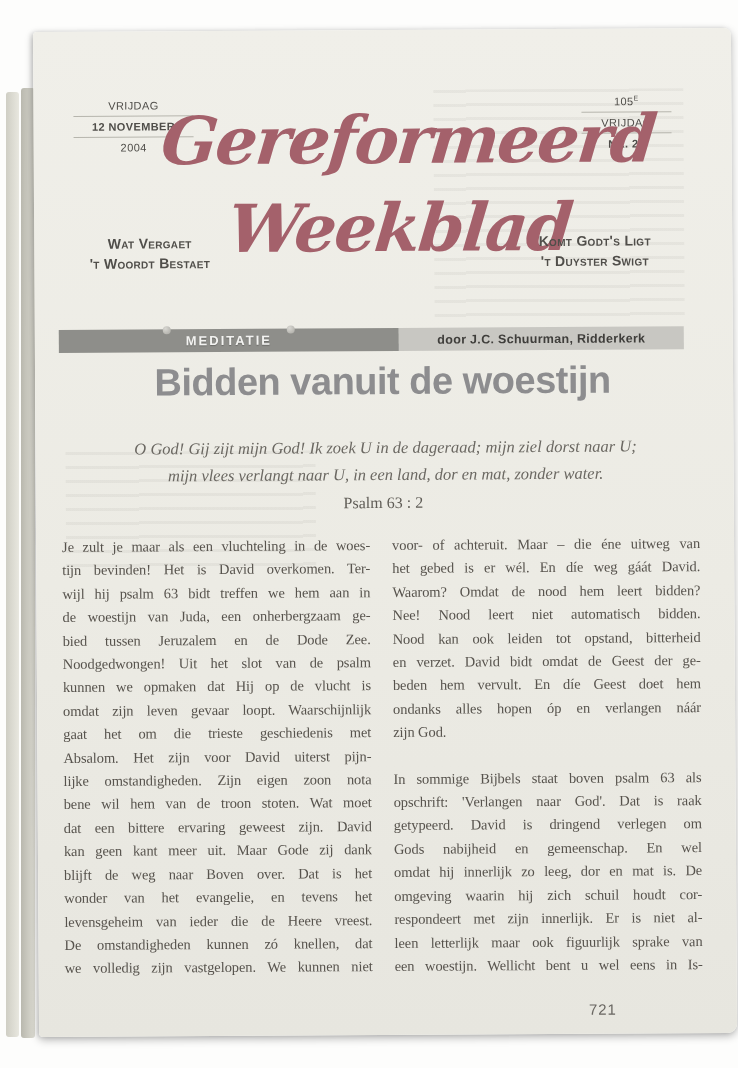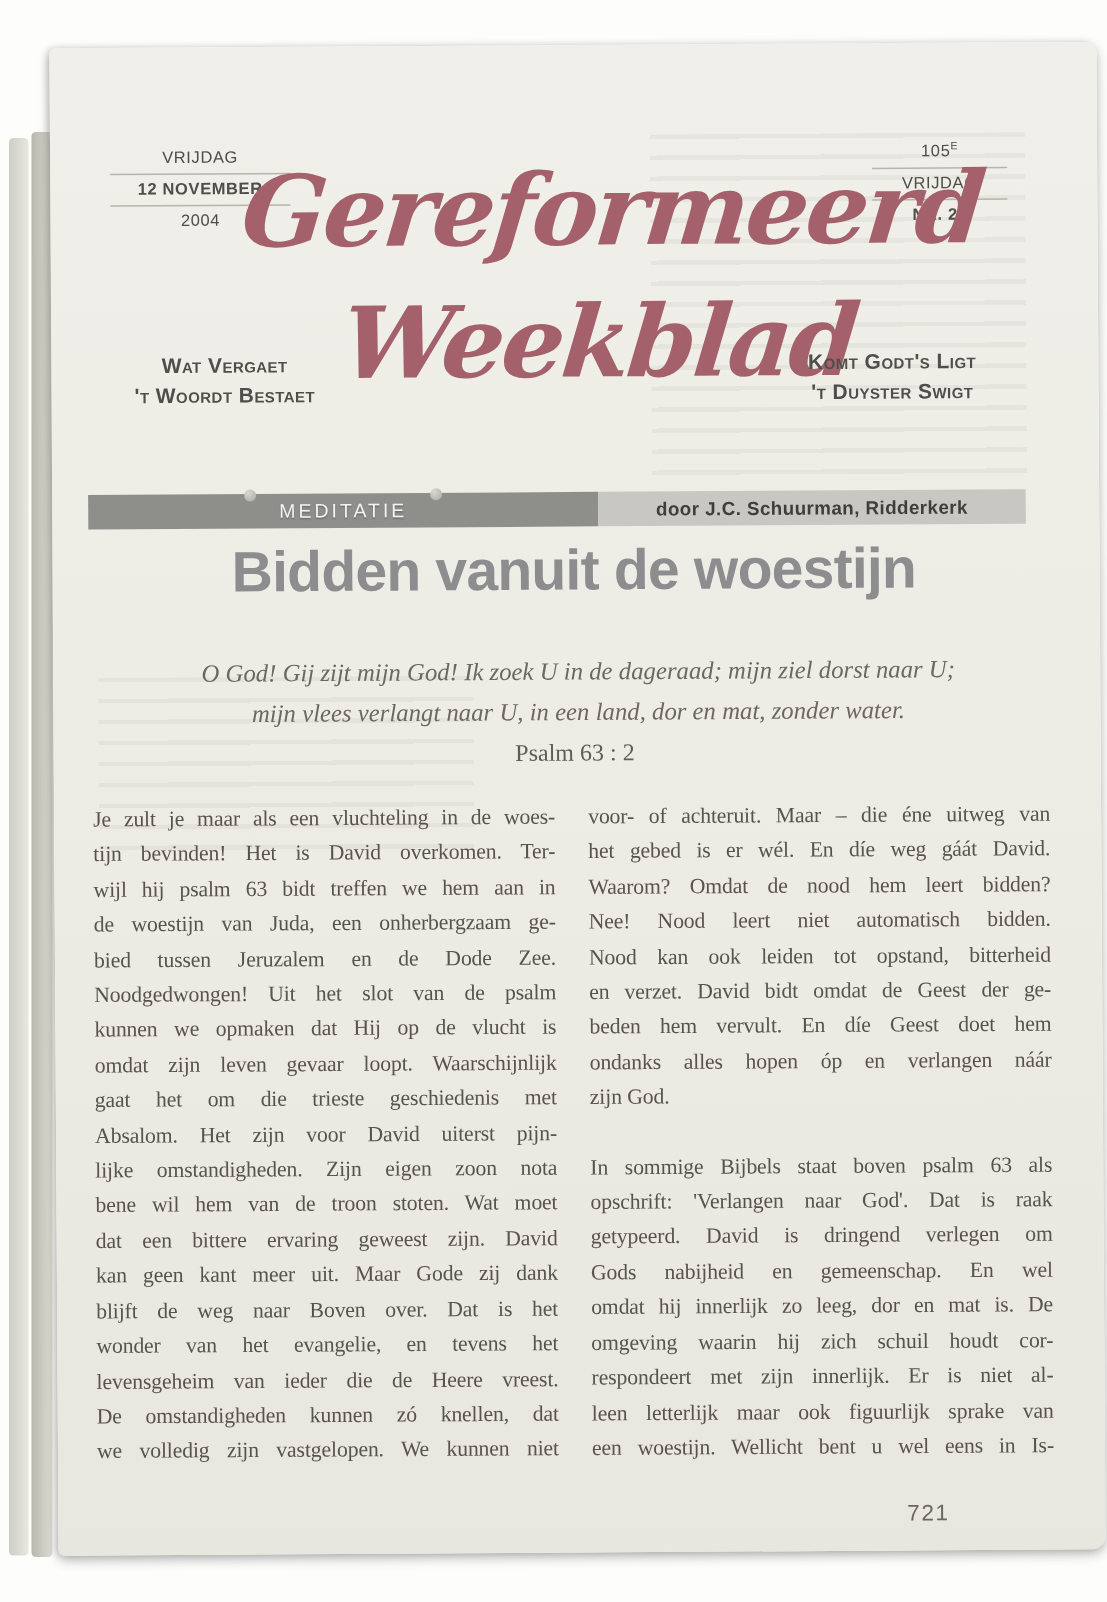--- a/index.html
+++ b/index.html
@@ -48,21 +48,21 @@
 
   .motto{position:absolute;top:202px;color:#504e4a;font-weight:bold;
     font-variant:small-caps;font-size:14px;line-height:20px;text-align:center;
     letter-spacing:0.3px;}
   .motto.left{left:28px;width:175px;}
   .motto.right{left:468px;width:185px;}
 
   
   .bar-dark{position:absolute;left:24px;top:298px;width:340px;height:23px;
     background:#8e8e8a;display:flex;align-items:center;justify-content:center;}
-  .bar-dark .label{color:#f3f3f1;font-weight:normal;font-size:13px;letter-spacing:2px;
+  .bar-dark .label{color:#f3f3f1;font-weight:bold;font-size:13px;letter-spacing:2px;
     text-shadow:0 1px 1px rgba(0,0,0,0.25);}
   .dot{position:absolute;top:-3px;width:8px;height:8px;border-radius:50%;
     background:radial-gradient(circle at 35% 30%,#d8d7d2,#a9a8a2);}
   .dot.d1{left:104px;} .dot.d2{left:228px;}
   .bar-light{position:absolute;left:364px;top:298px;width:285px;height:23px;
     background:#c8c7c2;display:flex;align-items:center;justify-content:center;}
   .bar-light .byline{color:#3f3e3b;font-weight:bold;font-size:12.5px;letter-spacing:0.3px;}
 
   
   .article-title{position:absolute;left:20px;top:330px;width:655px;text-align:center;
@@ -75,21 +75,21 @@
 
   
   .columns{position:absolute;left:26px;top:504px;width:648px;display:flex;gap:22px;}
   .col{width:308px;font-family:"Liberation Serif",serif;font-size:14.5px;
     color:#57534d;}
   .tline{text-align:justify;text-align-last:justify;line-height:23.4px;
     white-space:normal;letter-spacing:-0.1px;}
   .tline.last-left{text-align-last:left;}
   .para + .para{margin-top:23px;}
 
-  .page-number{position:absolute;left:534px;top:972px;width:60px;text-align:right;
+  .page-number{position:absolute;left:534px;top:972px;width:60px;text-align:center;
     color:#6a6762;font-size:15px;letter-spacing:1px;}
 </style>
 </head>
 <body>
 
 <div class="spine-strip1"></div>
 <div class="spine-strip2"></div>
 
 <div class="page">
 

